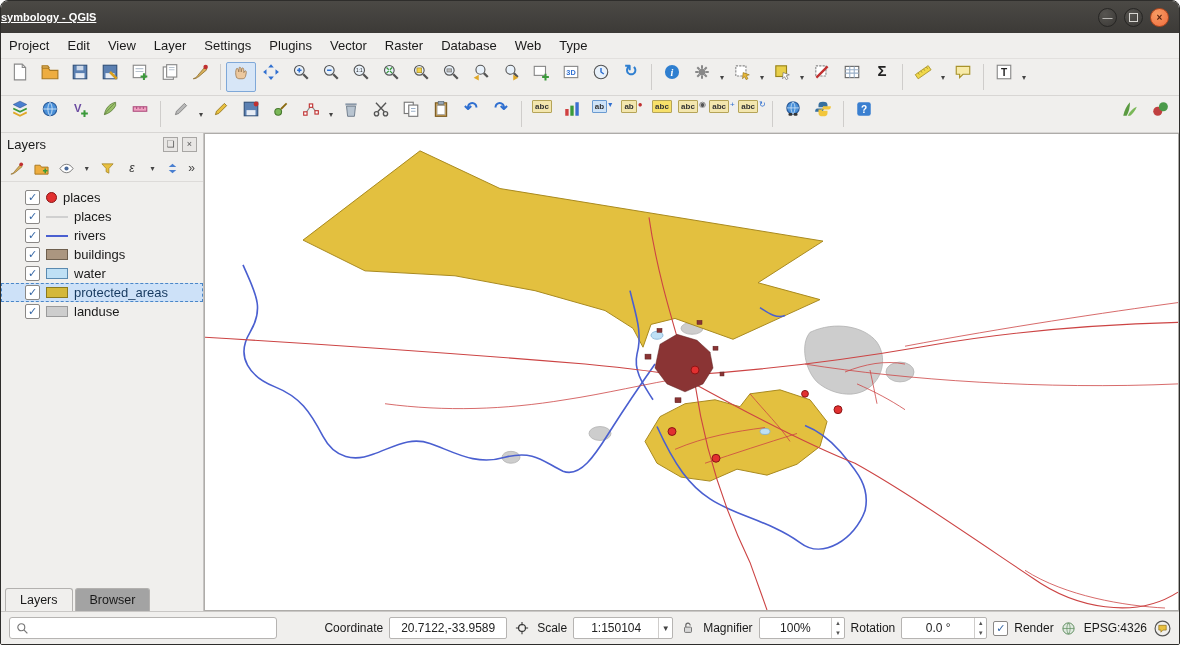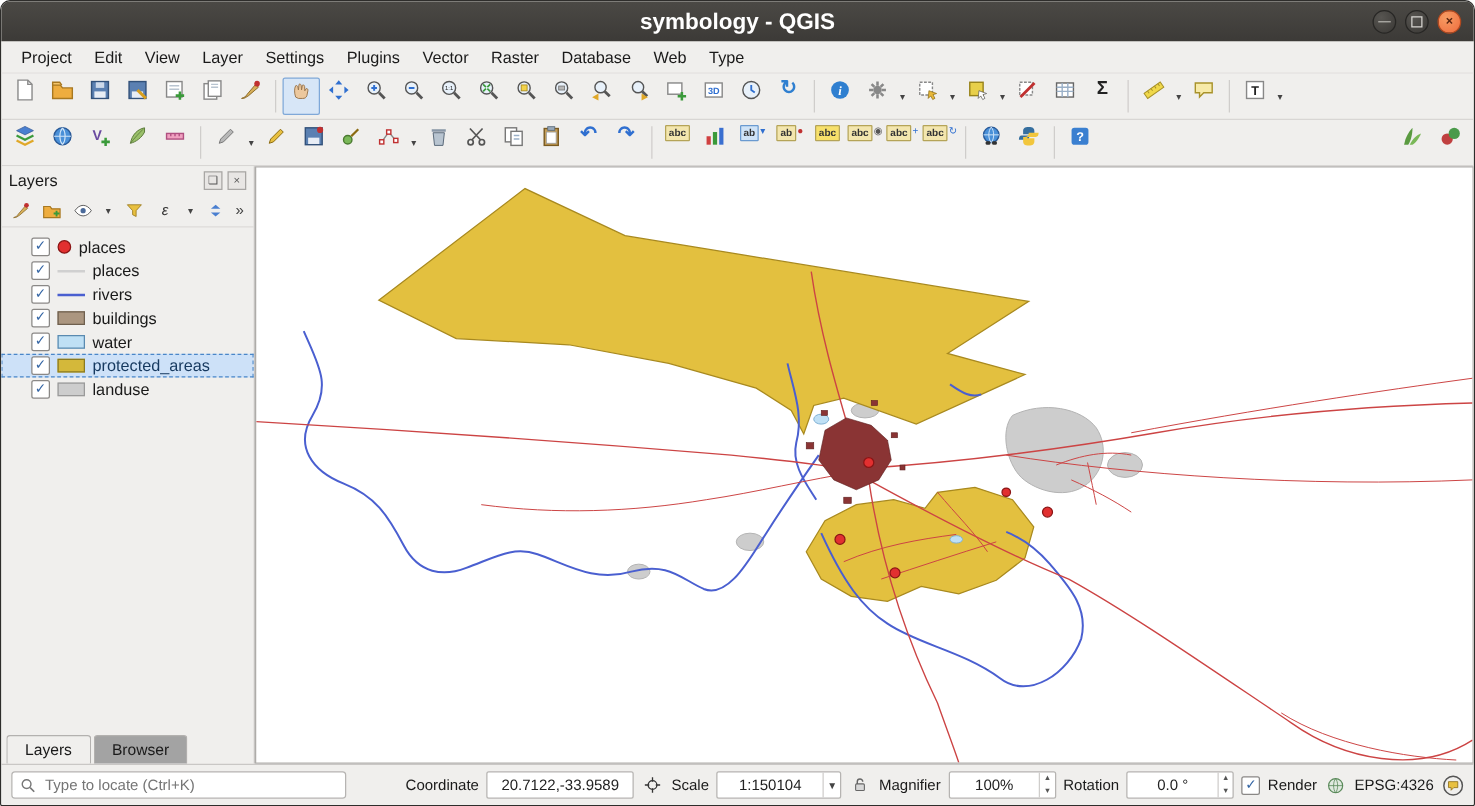--- a/index.html
+++ b/index.html
@@ -1,25 +1,25 @@
 <!DOCTYPE html>
 <html style="--c-titlebar: #3c3a37; --c-close-button: #ef6c3e; --c-selection: #cde1f8; --c-protected-areas: #e3c03f; --c-rivers: #4a5fd0; --c-roads: #cc4444; --c-buildings: #8a3434; --c-landuse: #cdcdcd; --c-water: #bfe0f5;"><head>
 <meta charset="utf-8">
 <style>
   html,body{margin:0;padding:0;background:#ffffff;font-family:"Liberation Sans",sans-serif;}
   .window{width:1178px;height:643px;border:1px solid #2e2d2b;border-radius:8px 8px 2px 2px;overflow:hidden;display:flex;flex-direction:column;background:#f0efed;}
   
   .titlebar{height:32px;background:linear-gradient(#4b4945,var(--c-titlebar,#3c3a37));display:flex;align-items:center;position:relative;flex:0 0 auto;}
-  .title-text{position:absolute;left:0;right:0;text-align:center;color:#fff;font-size:18px;font-weight:bold;}
+  .title-text{position:absolute;left:0;right:0;color:#fff;font-size:11px;font-weight:bold;text-decoration:underline;}
   .winbtns{margin-left:auto;display:flex;gap:7px;padding-right:10px;z-index:2;}
   .wbtn{width:19px;height:19px;border-radius:50%;display:flex;align-items:center;justify-content:center;font-size:10px;color:#d8d6d2;background:radial-gradient(circle at 35% 30%,#575551,#3a3835);border:1px solid #272624;box-sizing:border-box;}
   .wbtn.close{background:radial-gradient(circle at 35% 30%,#f79c63,var(--c-close-button,#ef6c3e));color:#5a2410;border-color:#b2491f;font-weight:bold;}
   .maxglyph{width:7px;height:7px;border:1px solid #d8d6d2;display:inline-block;}
   
-  .menubar{height:25px;background:#f0efed;display:flex;align-items:center;padding-left:8px;gap:2px;border-bottom:1px solid #e2e0de;flex:0 0 auto;}
+  .menubar{height:25px;background:#f0efed;display:flex;align-items:center;padding-left:0;gap:2px;border-bottom:1px solid #e2e0de;flex:0 0 auto;}
   .menu-item{font-size:13px;color:#1a1a1a;padding:3px 8px;border-radius:2px;}
   
   .toolbar{height:36px;background:#f0efed;display:flex;align-items:center;padding:0 4px;border-bottom:1px solid #d8d6d4;flex:0 0 auto;}
   .tbtn{width:28px;height:28px;display:flex;align-items:flex-start;justify-content:center;border:1px solid transparent;border-radius:2px;flex:0 0 auto;}
   .tbtn.pressed{background:#d7e6f7;border-color:#7fa8d8;}
   .tbtn svg{display:block;}
   .dd{width:10px;height:28px;display:flex;align-items:center;justify-content:center;font-size:8px;color:#444;flex:0 0 auto;}
   .sep{width:1px;height:26px;background:#cfcdcb;margin:0 5px;flex:0 0 auto;}
   .gl{font-size:16px;line-height:1;}
   .chip{font-size:8px;font-weight:bold;color:#333;background:#f3e6ae;border:1px solid #b5a458;padding:0 2px;line-height:11px;border-radius:1px;white-space:nowrap;}
@@ -638,21 +638,20 @@
       </svg>
     </div>
   </div>
 
   <div class="statusbar">
     <div class="locator">
       <svg width="13" height="13" viewBox="0 0 16 16">
           <circle cx="6.5" cy="6.5" r="4.3" fill="none" stroke="#777" stroke-width="1.4"></circle>
           <path d="M10 10l4 4" stroke="#777" stroke-width="1.6"></path>
         </svg>
-      <input placeholder="Type to locate (Ctrl+K)" style="">
     </div>
     <div class="spacer"></div>
     <span class="sb-label">Coordinate</span>
     <div class="sb-box" style="width:118px">
       <input value="20.7122,-33.9589" style="">
     </div>
     <span class="sb-icon">
         <svg width="14" height="14" viewBox="0 0 16 16">
           <circle cx="8" cy="8" r="4" fill="none" stroke="#333" stroke-width="1.2"></circle>
           <path d="M8 1v4M8 11v4M1 8h4M11 8h4" stroke="#333" stroke-width="1.2"></path>

